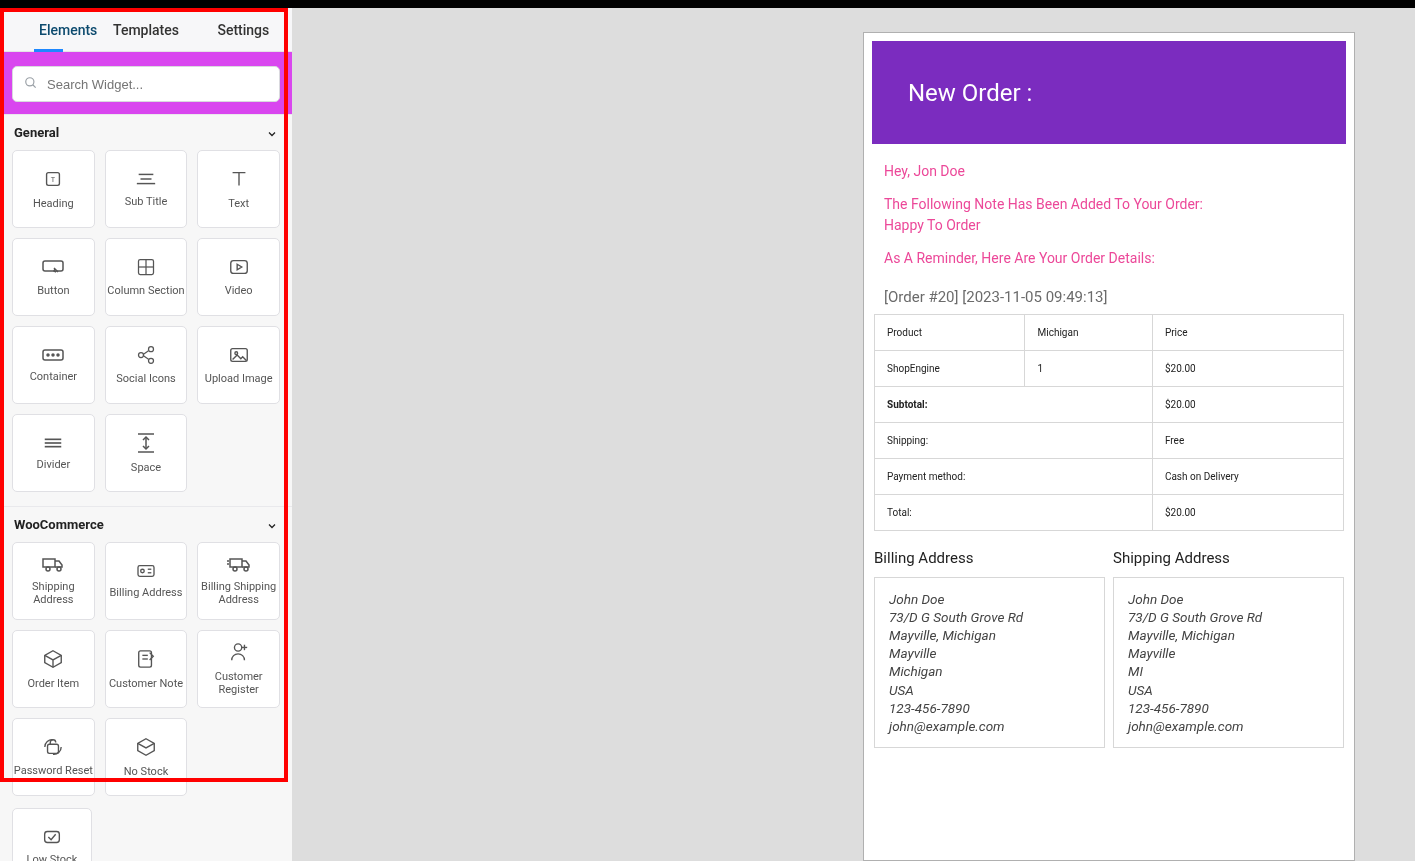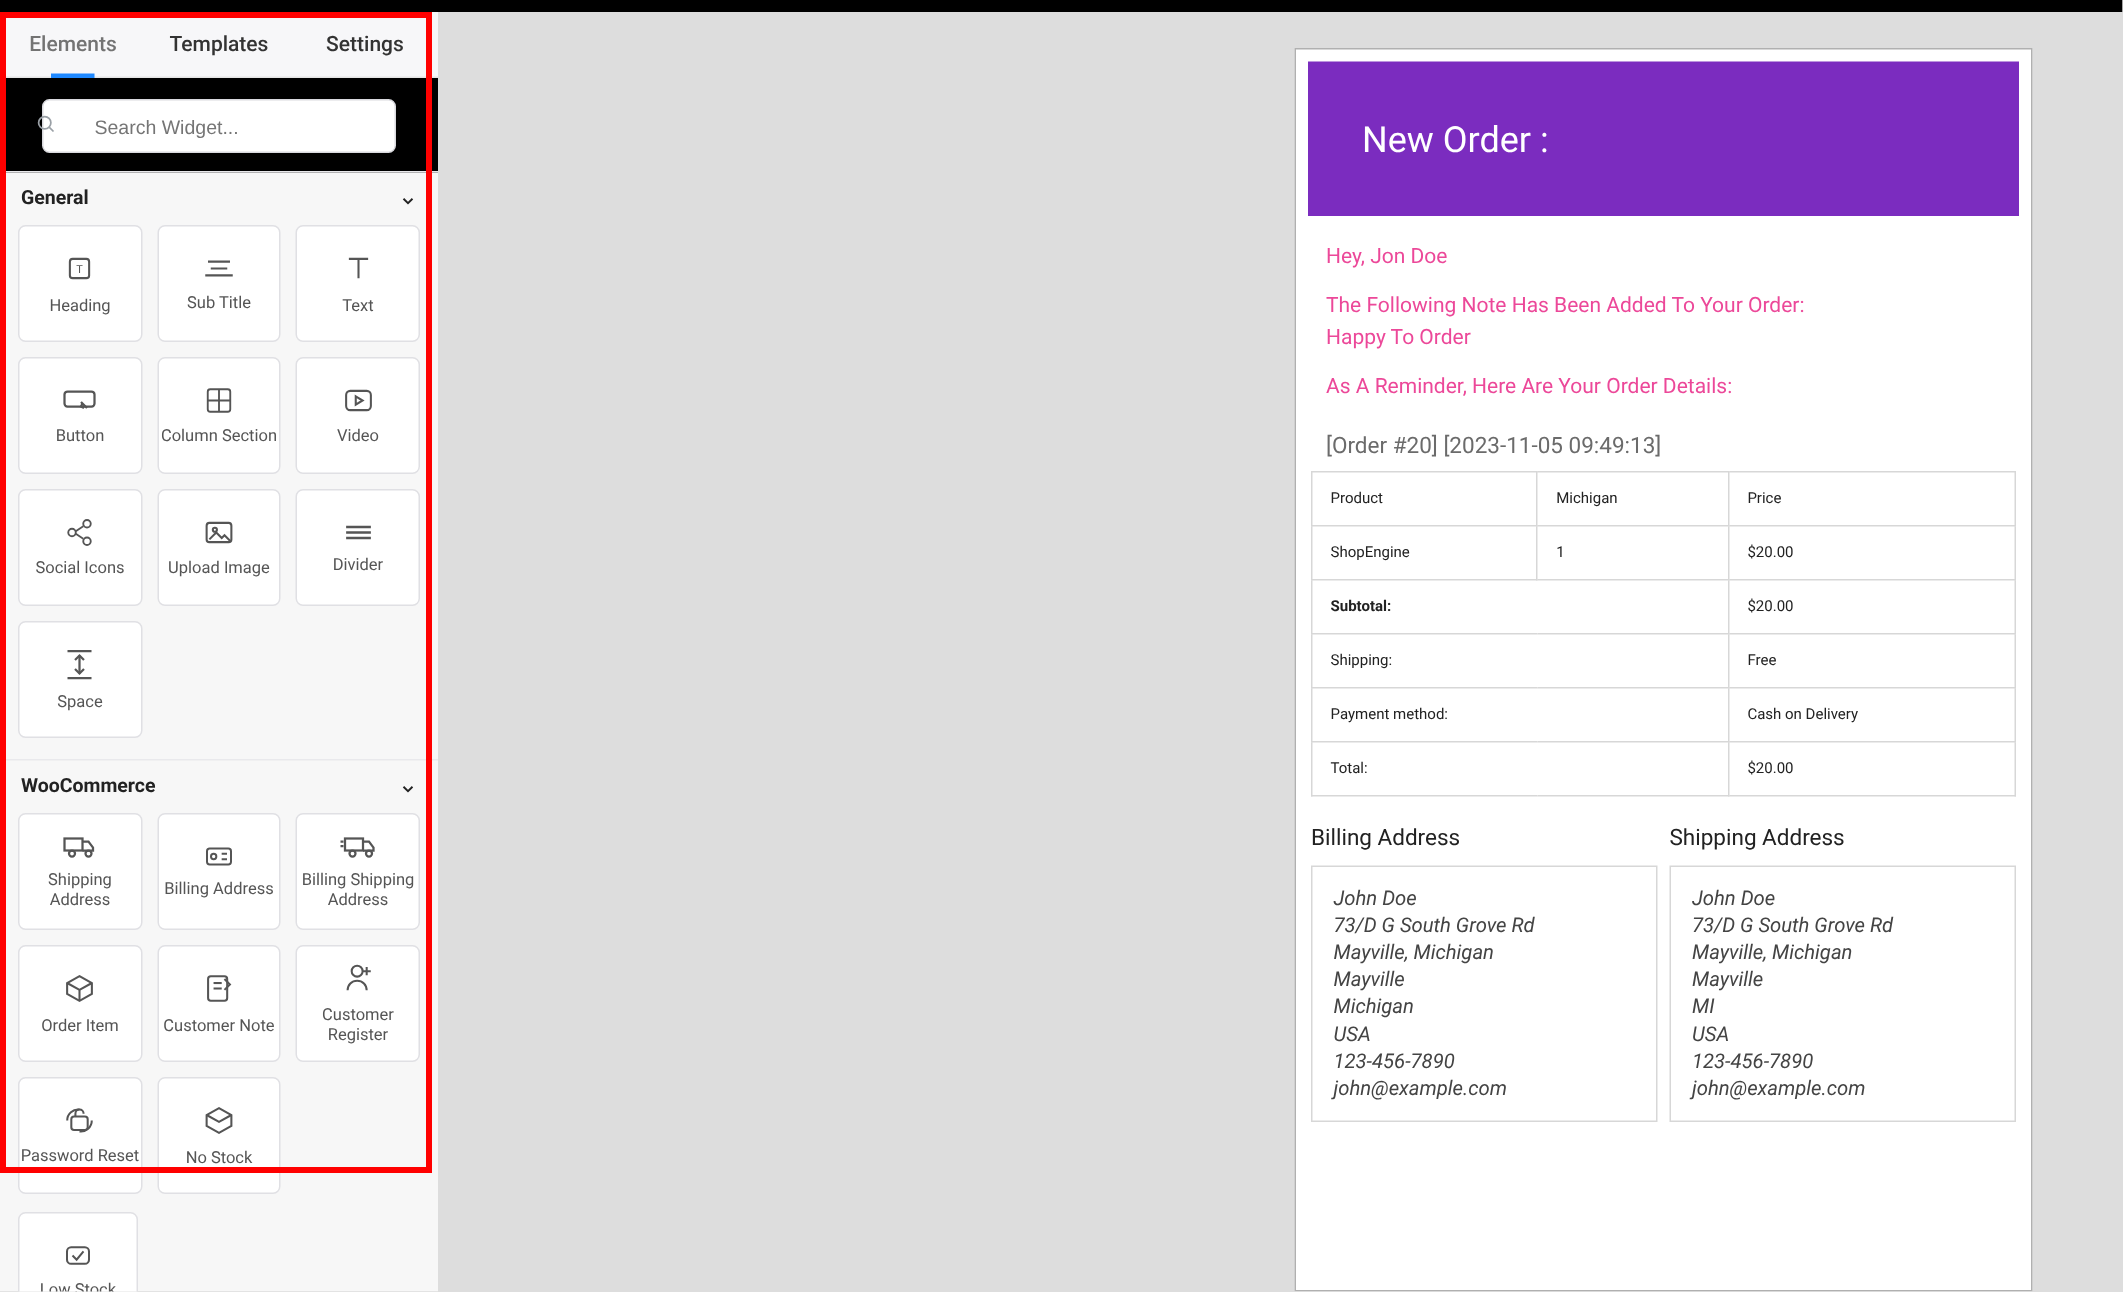--- a/index.html
+++ b/index.html
@@ -7,24 +7,24 @@
 
     .topbar { height: 8px; background: #000; }
 
     .layout { display: flex; height: calc(861px - 8px); }
 
     .sidebar-wrap { width: 292px; background: #f7f7f7; position: relative; }
     .red-box { position: absolute; top: 0; left: 0; width: 288px; height: 774px; border: 4px solid #ff0000; pointer-events: none; z-index: 50; }
 
     .tabs { display: flex; background: #f7f7f9; border-bottom: 1px solid #e5e5e5; height: 44px; }
     .tab { flex: 1; display: flex; align-items: center; justify-content: center; font-size: 14px; font-weight: 500; color: #333; cursor: pointer; position: relative; }
-    .tab.active { color: #737373; }
+    .tab.active { color: #0c4a6e; justify-content: flex-end; }
     .tab.active::after { content: ""; position: absolute; bottom: -1px; left: 35%; width: 30%; height: 3px; background: #1e88ff; }
 
-    .search-wrap { padding: 14px 28px 12px; border-bottom: 1px solid #e9e9ec; background: #000000; }
+    .search-wrap { padding: 14px 12px 12px; border-bottom: 1px solid #e9e9ec; background: #d946ef; }
     .search-input { width: 100%; height: 36px; border: 1px solid #d9d9de; border-radius: 5px; padding: 0 12px 0 34px; font-size: 13px; color: #555; background: #fff; }
     .search-icon { position: absolute; left: 24px; top: 24px; color: #9aa0a6; font-size: 13px; }
 
     .section-head { display: flex; align-items: flex-end; justify-content: space-between; padding: 10px 14px; font-size: 13px; font-weight: 700; color: #222; cursor: pointer; }
     .chev { font-size: 13px; color: #222; }
 
     .widgets { display: grid; grid-template-columns: repeat(3, 1fr); gap: 10px; padding: 0 12px 14px; border-bottom: 1px solid #e9e9ec; }
     .widget { background: #fff; border: 1px solid #e0e0e4; border-radius: 5px; height: 78px; display: flex; flex-direction: column; align-items: center; justify-content: center; gap: 8px; cursor: pointer; }
     .widget .icon { color: #555; display: flex; align-items: center; justify-content: center; }
     .widget .label { font-size: 11px; color: #555; text-align: center; line-height: 1.15; }
@@ -144,20 +144,31 @@
         <span class="label">Column Section</span>
       </div>
       <div class="widget">
         <span class="icon">
             <svg width="22" height="20" viewBox="0 0 24 20" fill="none" stroke="#555" stroke-width="1.5">
               <rect x="3" y="3" width="18" height="14" rx="3"></rect>
               <polygon points="10,7 15,10 10,13" fill="none"></polygon>
             </svg>
           </span>
         <span class="label">Video</span>
+      </div>
+      <div class="widget">
+        <span class="icon">
+            <svg width="24" height="16" viewBox="0 0 24 16" fill="none" stroke="#555" stroke-width="1.5">
+              <rect x="2" y="3" width="20" height="10" rx="2"></rect>
+              <circle cx="7" cy="8" r="1" fill="#555"></circle>
+              <circle cx="12" cy="8" r="1" fill="#555"></circle>
+              <circle cx="17" cy="8" r="1" fill="#555"></circle>
+            </svg>
+          </span>
+        <span class="label">Container</span>
       </div>
       <div class="widget">
         <span class="icon">
             <svg width="20" height="20" viewBox="0 0 24 24" fill="none" stroke="#555" stroke-width="1.5">
               <circle cx="6" cy="12" r="3"></circle>
               <circle cx="18" cy="5" r="3"></circle>
               <circle cx="18" cy="19" r="3"></circle>
               <line x1="9" y1="11" x2="15" y2="7"></line>
               <line x1="9" y1="13" x2="15" y2="17"></line>
             </svg>

